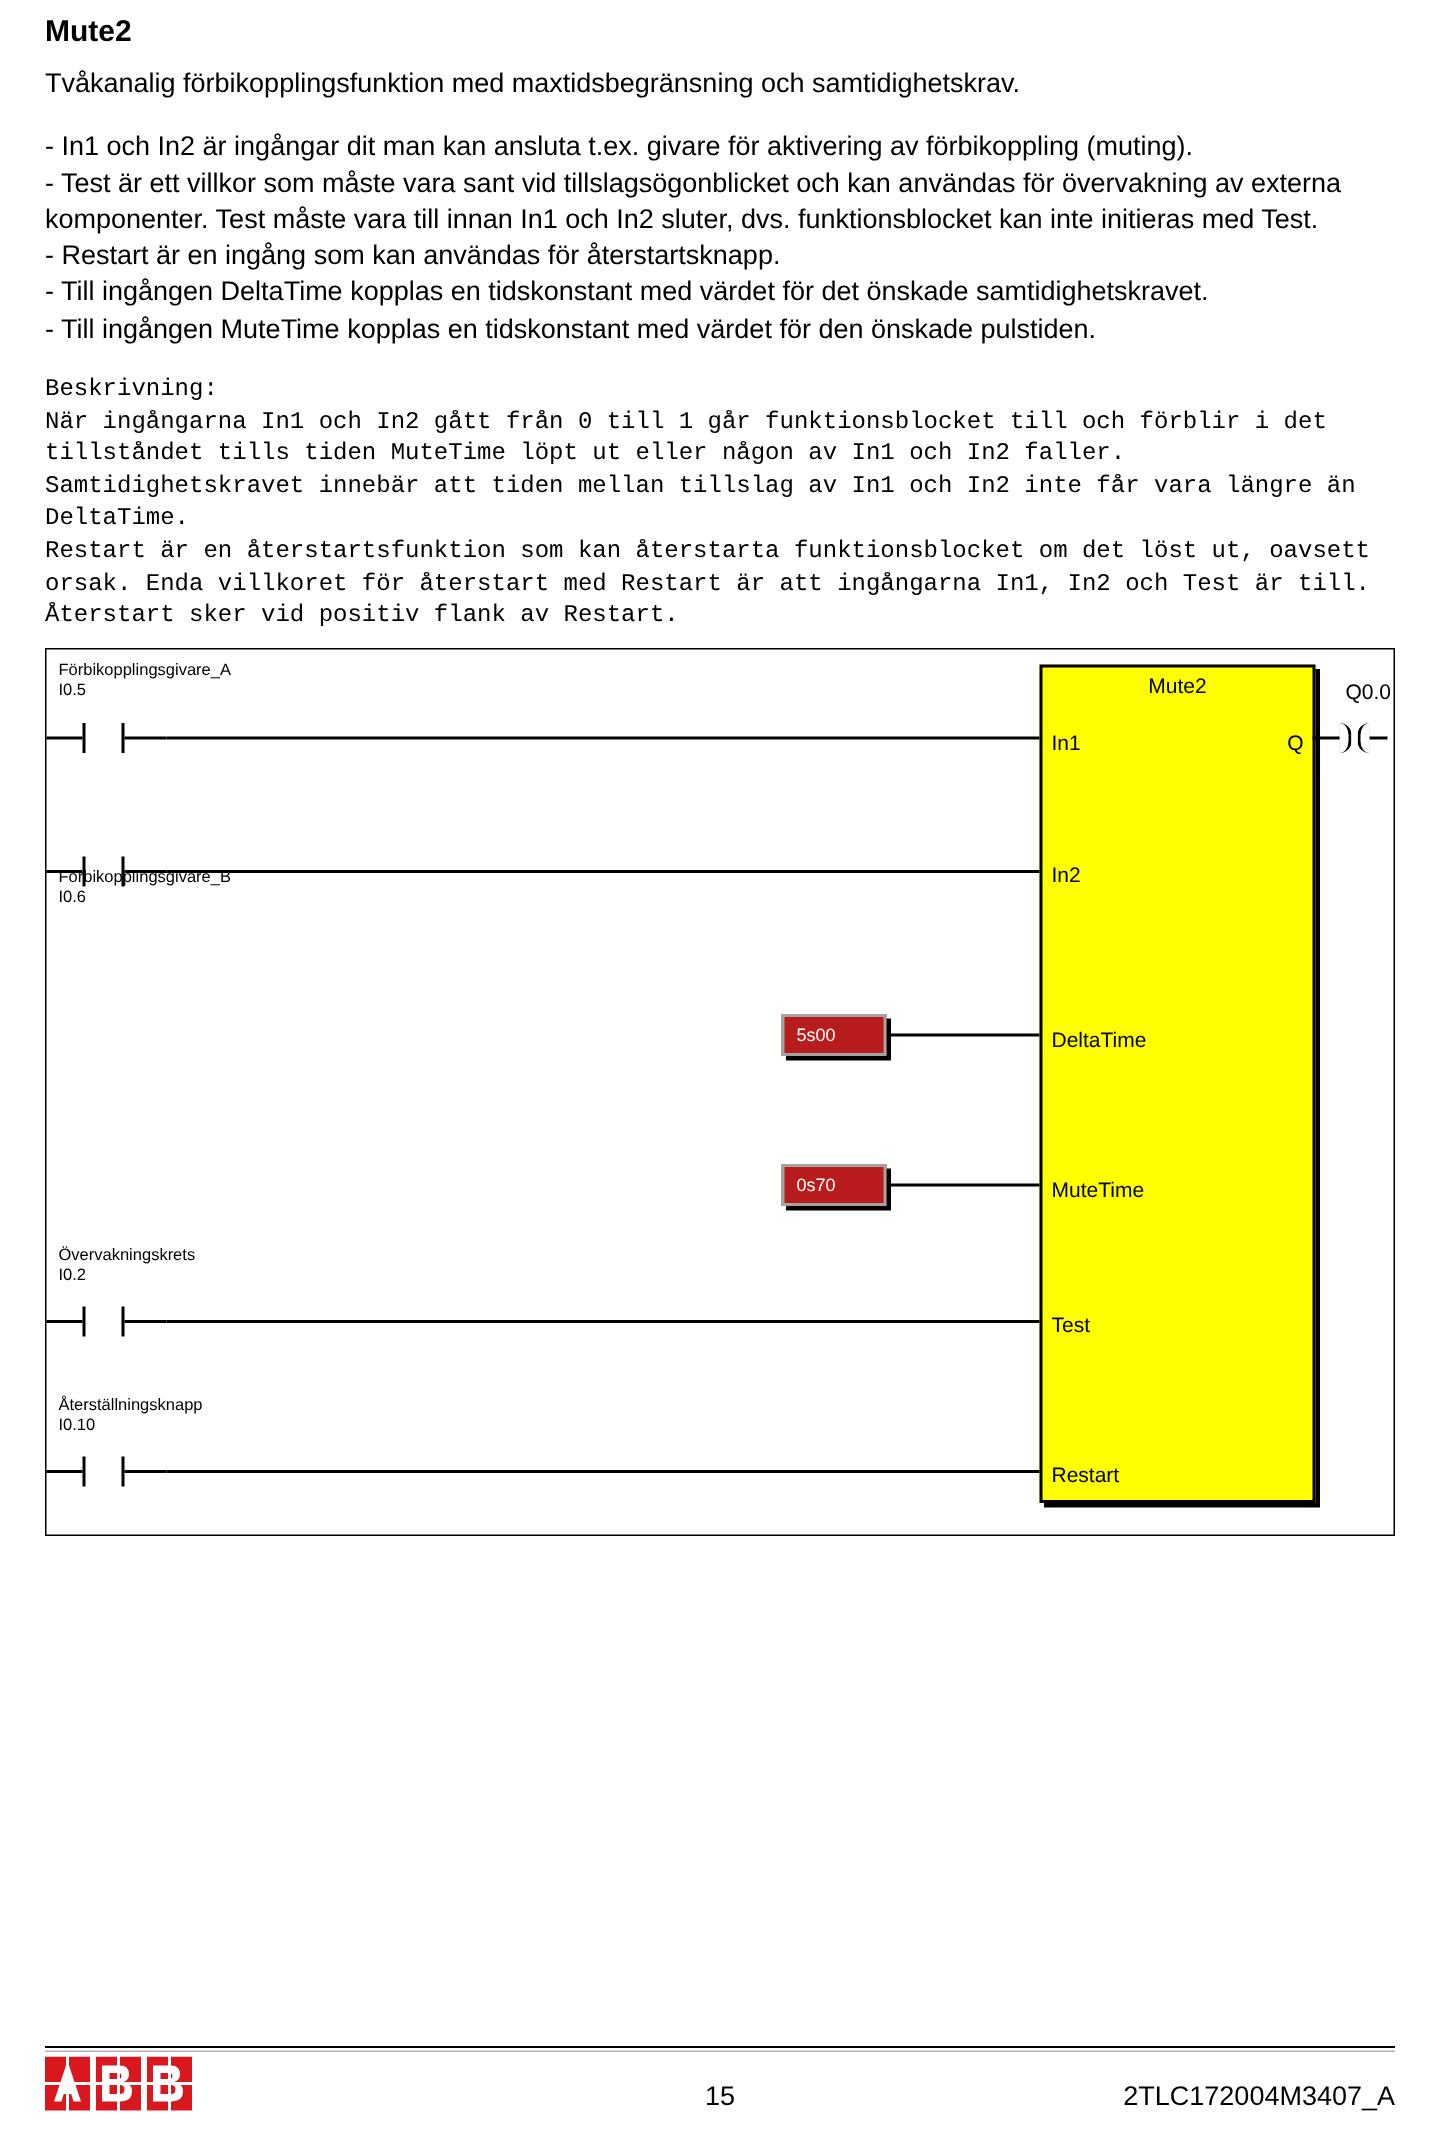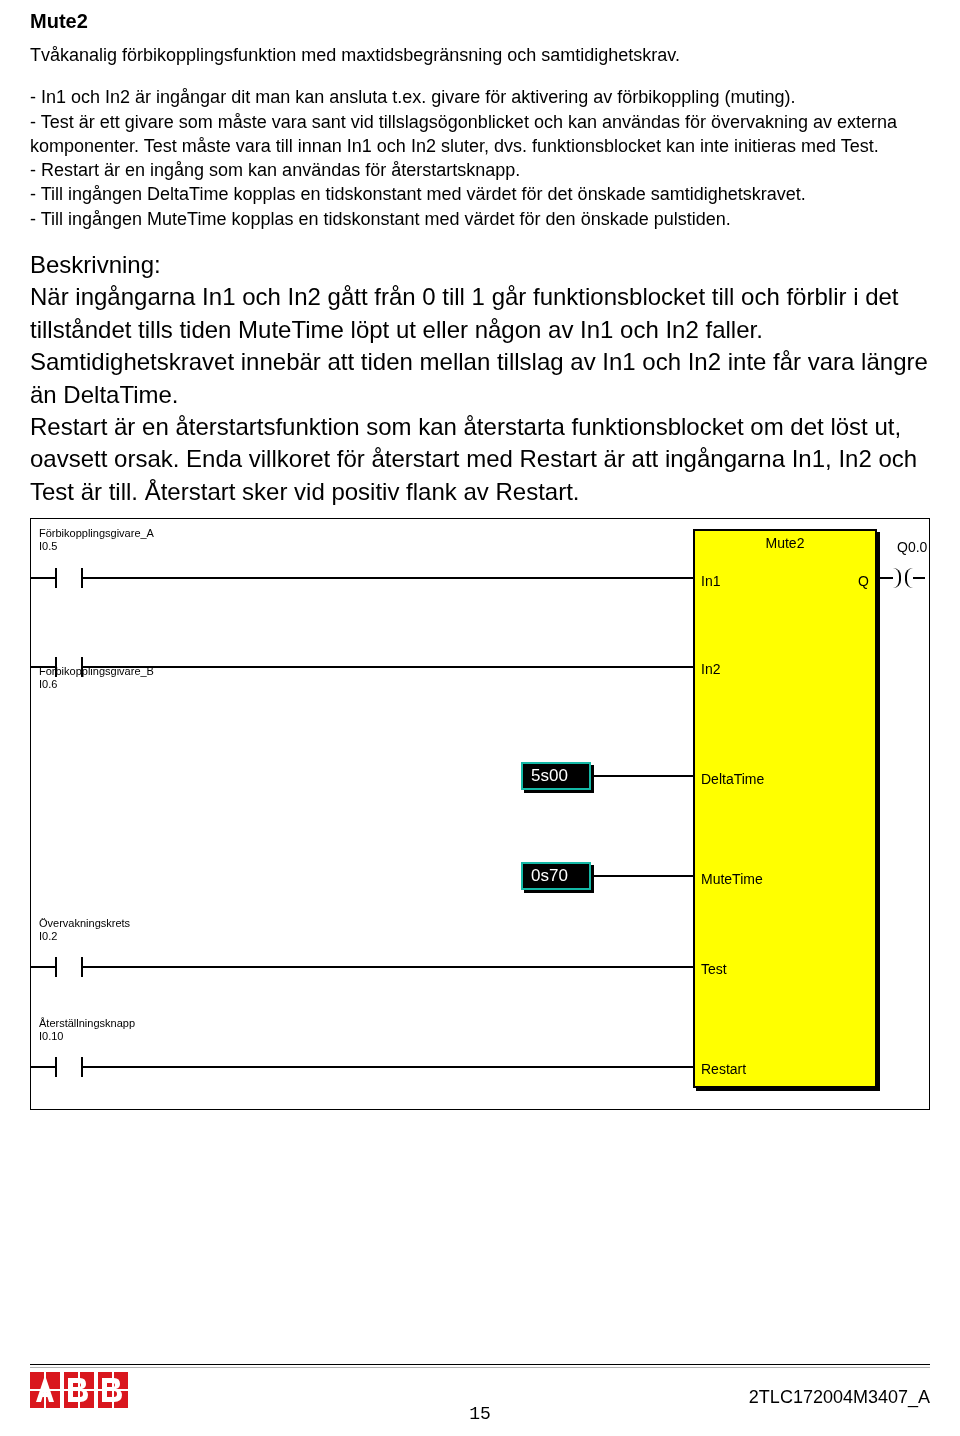--- a/index.html
+++ b/index.html
@@ -24,23 +24,24 @@
     line-height: 1.35;
     margin: 0 0 18px 0;
   }
   .body-text {
     font-size: 18px;
     line-height: 1.35;
     margin: 0 0 18px 0;
   }
   .body-text p { margin: 0; }
   .desc {
-    font-size: 24px;
+    font-size: 16px;
     line-height: 1.35;
     margin: 0 0 10px 0;
+    font-family: Liberation Mono, monospace;
   }
 
   
   .diagram {
     border: 1px solid #000;
     position: relative;
     height: 590px;
     margin-top: 4px;
   }
   .diag-label {
@@ -132,25 +133,25 @@
     background: #000;
   }
   .diag-out-label {
     position: absolute;
     font-size: 14px;
   }
   
   .const-box {
     position: absolute;
     height: 28px;
-    background: #000000;
-    border: 2px solid #14b8a6;
+    background: #b91c1c;
+    border: 2px solid #a3a3a3;
     box-shadow: 3px 3px 0 #000;
     color: #fff;
-    font-size: 17px;
+    font-size: 12px;
     line-height: 24px;
     padding: 0 8px;
     box-sizing: border-box;
   }
   .const-wire {
     position: absolute;
     height: 2px;
     background: #000;
   }
 
@@ -166,26 +167,25 @@
   .footer-sub {
     position: absolute;
     left: 30px; right: 30px;
     bottom: 68px;
     height: 1px;
     background: #000;
     opacity: .3;
   }
   .page-num {
     position: absolute;
-    bottom: 12px;
+    bottom: 28px;
     width: 100%;
     left: 0;
     text-align: center;
     font-size: 18px;
-    font-family: Liberation Mono, monospace;
   }
   .doc-id {
     position: absolute;
     bottom: 28px;
     right: 30px;
     font-size: 18px;
   }
   .logo {
     position: absolute;
     bottom: 22px;
@@ -194,21 +194,21 @@
 </style>
 </head>
 <body>
 
 <h1>Mute2</h1>
 
 <p class="intro">Tvåkanalig förbikopplingsfunktion med maxtidsbegränsning och samtidighetskrav.</p>
 
 <div class="body-text">
   <p>- In1 och In2 är ingångar dit man kan ansluta t.ex. givare för aktivering av förbikoppling (muting).</p>
-  <p>- Test är ett givare som måste vara sant vid tillslagsögonblicket och kan användas för övervakning av externa komponenter. Test måste vara till innan In1 och In2 sluter, dvs. funktionsblocket kan inte initieras med Test.</p>
+  <p>- Test är ett villkor som måste vara sant vid tillslagsögonblicket och kan användas för övervakning av externa komponenter. Test måste vara till innan In1 och In2 sluter, dvs. funktionsblocket kan inte initieras med Test.</p>
   <p>- Restart är en ingång som kan användas för återstartsknapp.</p>
   <p>- Till ingången DeltaTime kopplas en tidskonstant med värdet för det önskade samtidighetskravet.</p>
   <p>- Till ingången MuteTime kopplas en tidskonstant med värdet för den önskade pulstiden.</p>
 </div>
 
 <div class="desc">
   <span>Beskrivning:</span><br>
   <span>När ingångarna In1 och In2 gått från 0 till 1 går funktionsblocket till och förblir i det tillståndet tills tiden MuteTime löpt ut eller någon av In1 och In2 faller.</span><br>
   <span>Samtidighetskravet innebär att tiden mellan tillslag av In1 och In2 inte får vara längre än DeltaTime.</span><br>
   <span>Restart är en återstartsfunktion som kan återstarta funktionsblocket om det löst ut, oavsett orsak. Enda villkoret för återstart med Restart är att ingångarna In1, In2 och Test är till. Återstart sker vid positiv flank av Restart.</span>

